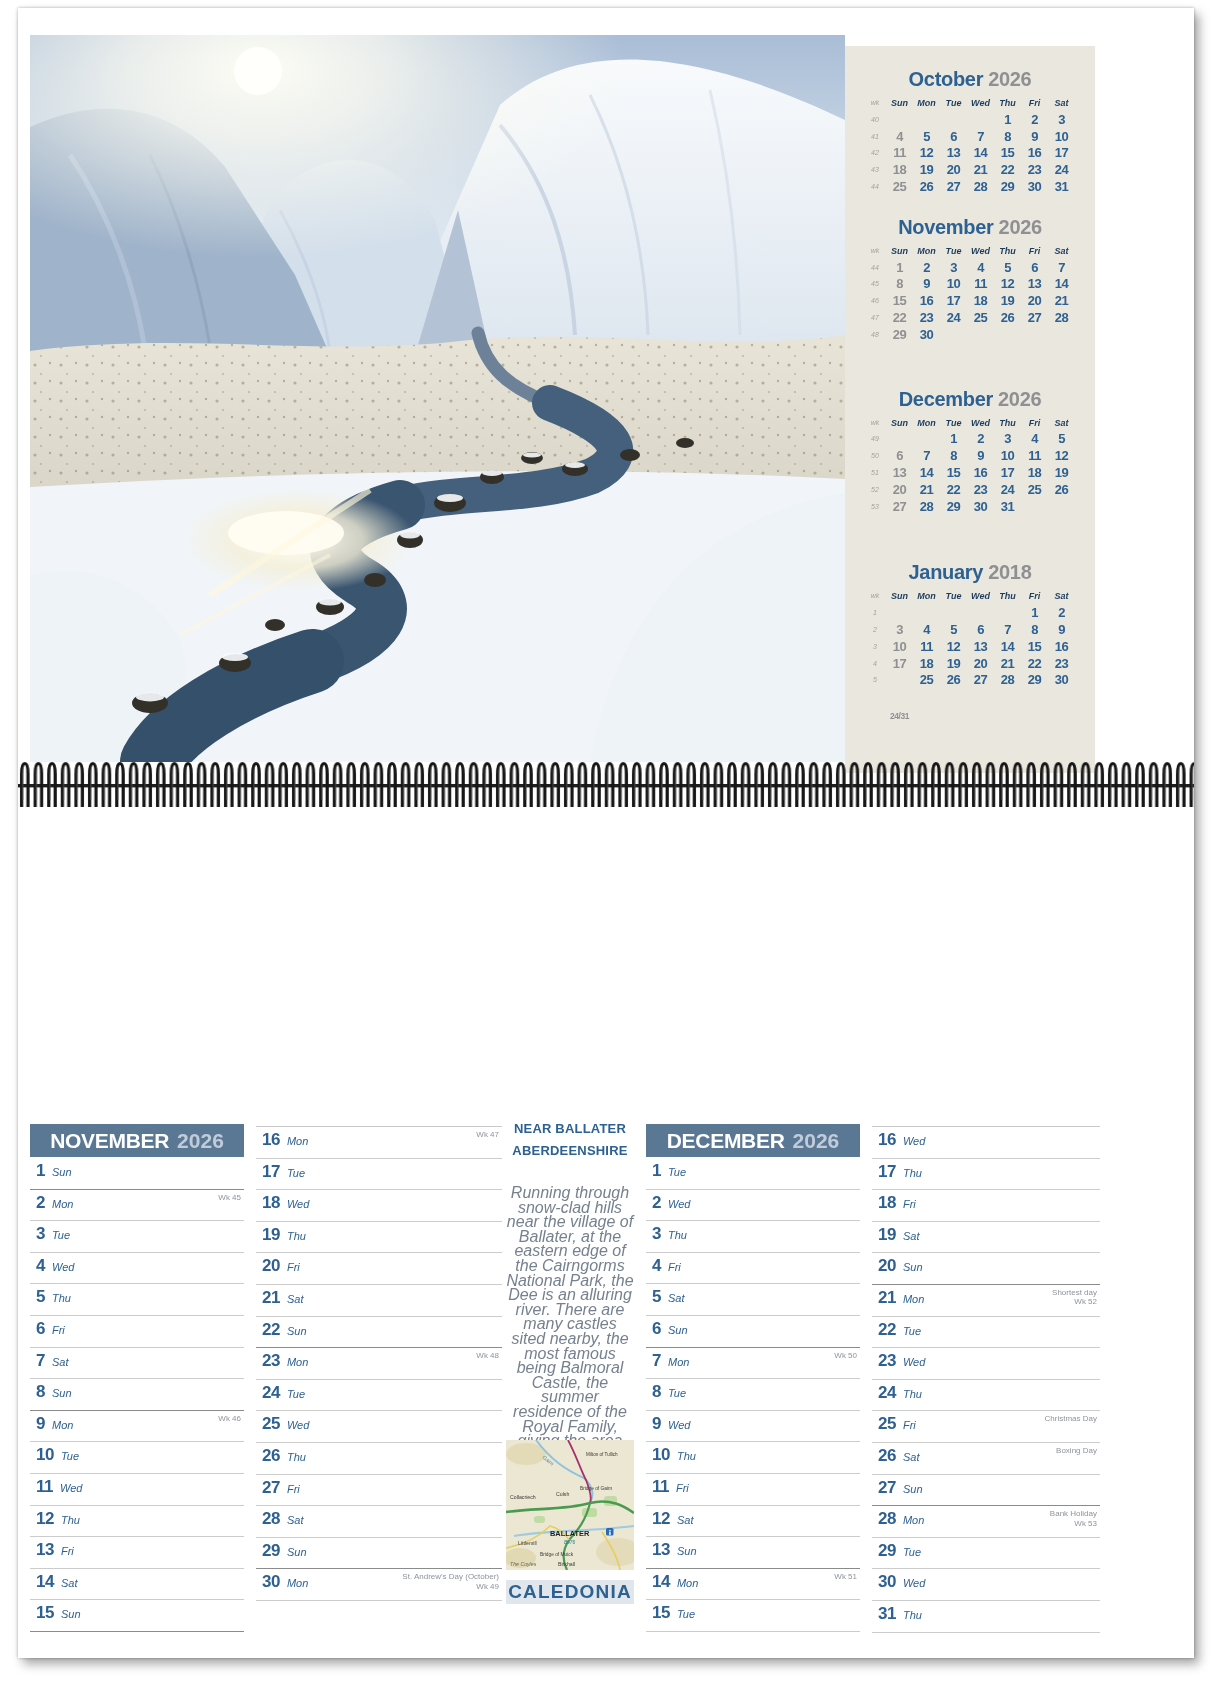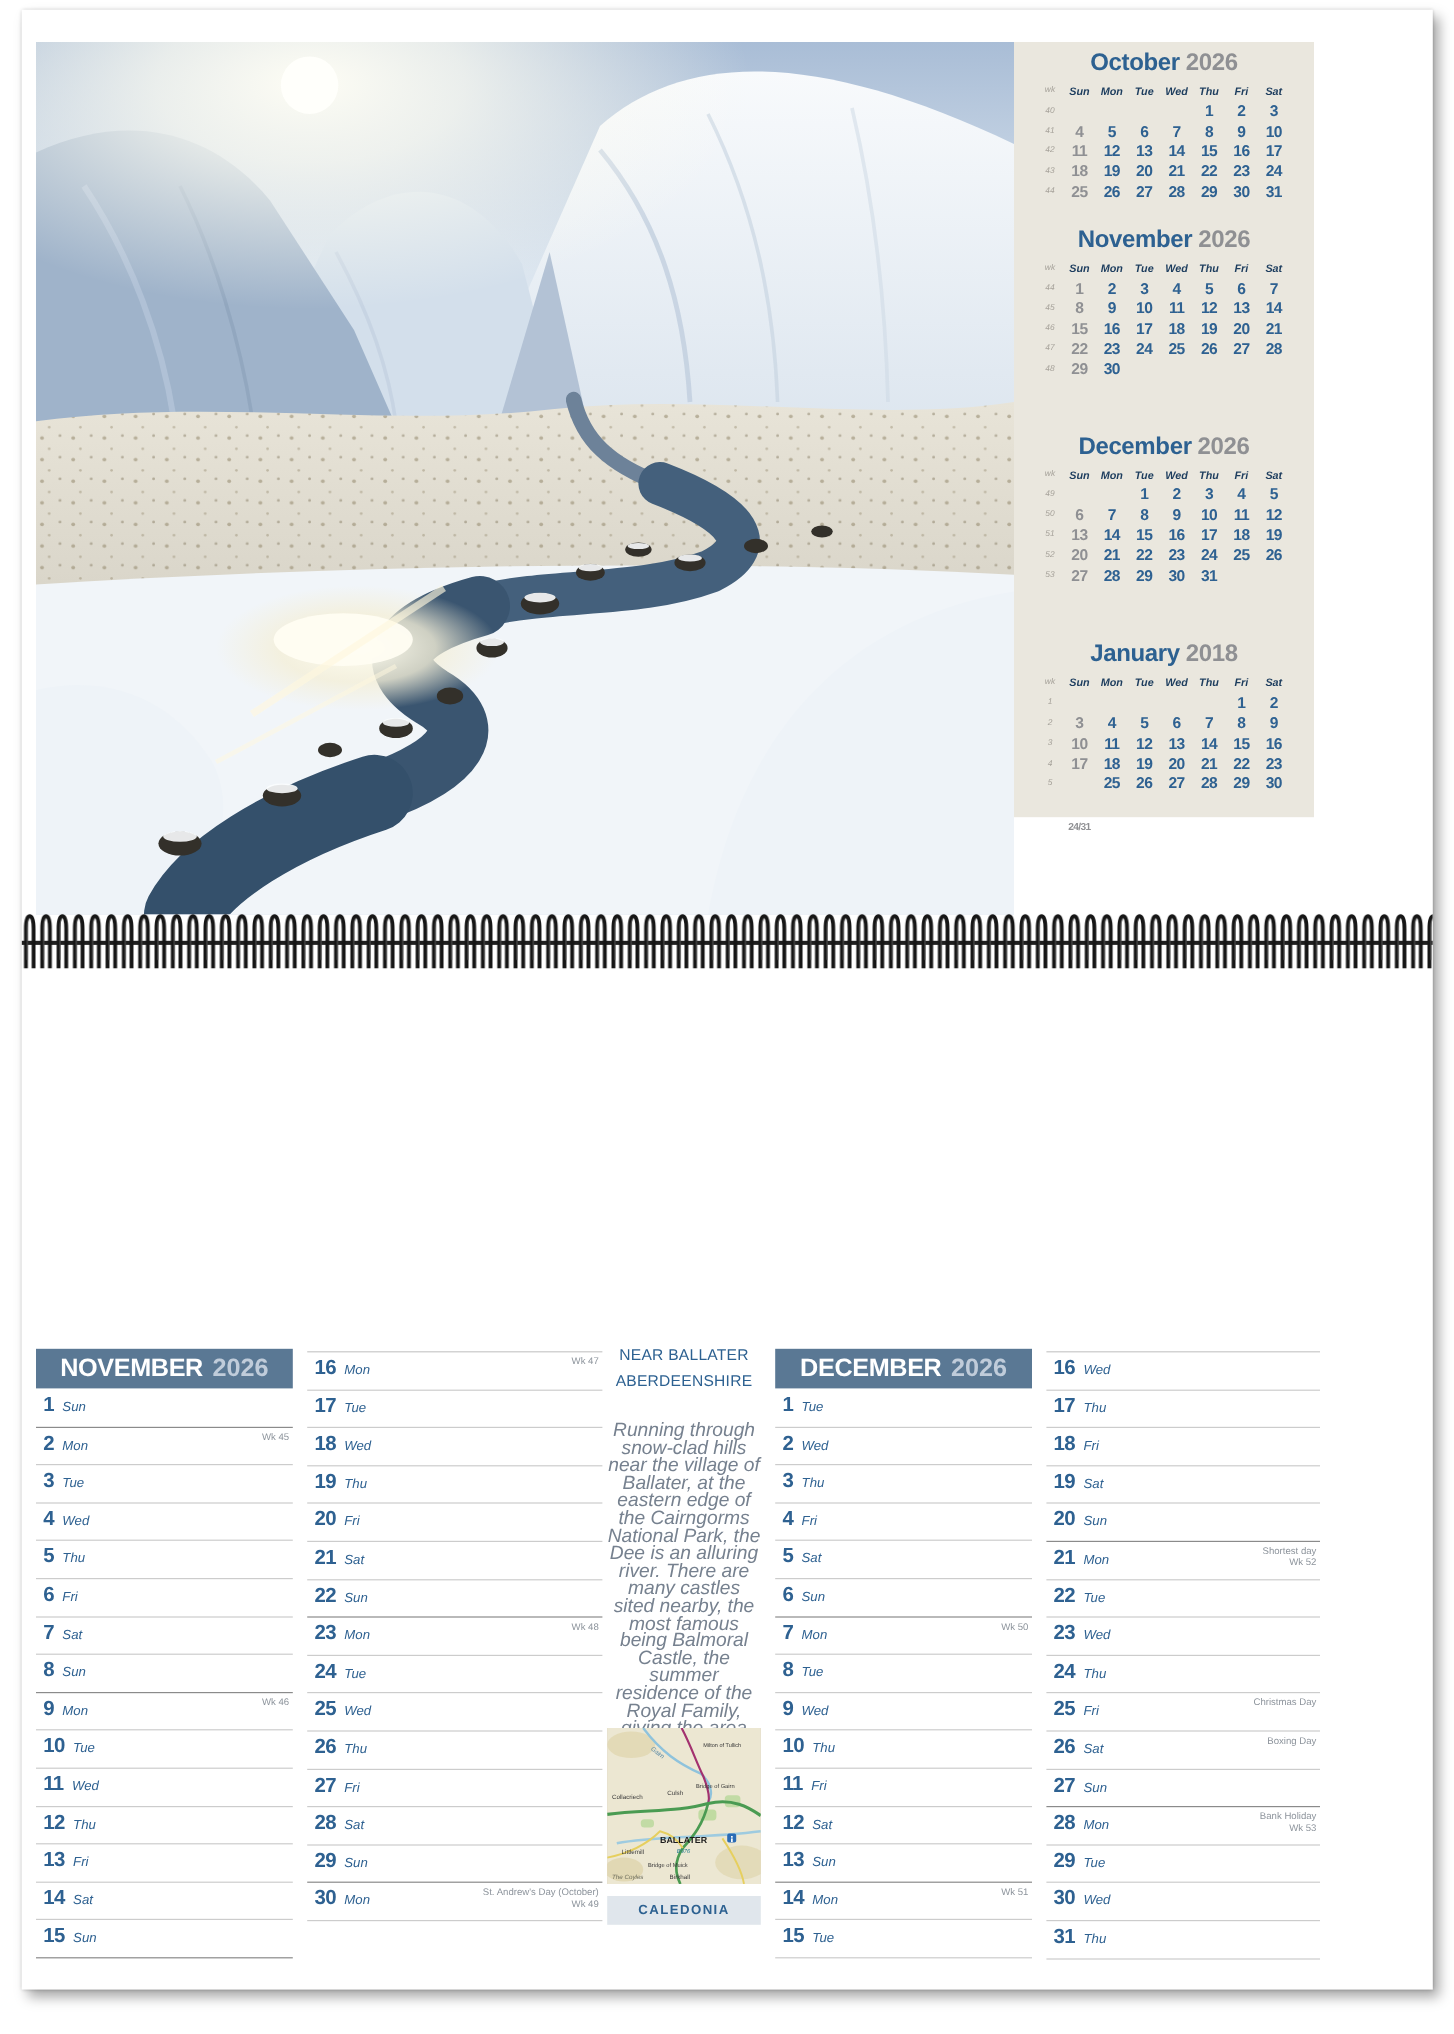--- a/index.html
+++ b/index.html
@@ -4,22 +4,22 @@
 <style>
   html,body{margin:0;padding:0;}
   body{width:1212px;height:1695px;position:relative;background:#ffffff;
        font-family:"Liberation Sans",sans-serif;overflow:hidden;}
   .page{position:absolute;left:18px;top:8px;width:1176px;height:1650px;background:#fff;
         box-shadow:0 0 3px rgba(0,0,0,.3), 5px 6px 10px rgba(0,0,0,.35);}
 
   
   .photo{position:absolute;left:12px;top:27px;width:815px;height:727px;overflow:hidden;background:#cfdbe8;}
   .photo svg{display:block;}
-  .mini-panel{position:absolute;left:827px;top:27px;width:250px;height:646px;background:#eae7de;
-              box-sizing:border-box;padding-top:6px;}
+  .mini-panel{position:absolute;left:827px;top:38px;width:250px;height:727px;background:#eae7de;
+              box-sizing:border-box;padding-top:22px;}
   .mini-cal{width:212px;margin:0 auto;}
   .mc1{margin-top:20px}.mc2{margin-top:44px}.mc3{margin-top:46px}
   .mc-title{text-align:center;font-weight:bold;font-size:20px;letter-spacing:-0.3px;color:#2d6191;margin-bottom:4px;}
   .mc-month{color:#2d6191;}
   .mc-year{color:#8f9093;margin-left:5px;}
   .mc-grid{display:grid;grid-template-columns:22px repeat(7,27px);}
   .mc-grid span{height:16.8px;line-height:16.8px;text-align:center;display:block;}
   .mc-dow{font-size:9px;font-weight:bold;font-style:italic;color:#1d3d5e;}
   .mc-wk{font-size:7px;font-style:italic;color:#a6a29a;}
   .mc-day{font-size:13px;font-weight:bold;color:#2e6191;letter-spacing:-0.5px;}
@@ -44,25 +44,25 @@
   .prow{position:relative;height:31.6px;box-sizing:border-box;border-bottom:1px solid #cccccc;
         padding:3px 0 0 6px;display:flex;align-items:baseline;}
   .prow.wend{border-bottom-color:#8b8b8b;}
   .pnum{font-size:17px;font-weight:bold;color:#2e6191;letter-spacing:-0.5px;}
   .pdow{font-size:11px;font-style:italic;color:#2e6191;margin-left:7px;}
   .pnotes{position:absolute;right:3px;top:3px;text-align:right;font-size:8px;
           color:#8d949c;line-height:9.5px;}
 
   
   .desc{position:absolute;left:488px;top:1110px;width:128px;text-align:center;}
-  .desc-title{font-size:13px;font-weight:normal;color:#2d6191;line-height:22px;letter-spacing:.2px;}
+  .desc-title{font-size:13px;font-weight:bold;color:#2d6191;line-height:22px;letter-spacing:.2px;}
   .desc-body{margin-top:24px;font-size:16px;font-style:italic;color:#76818f;line-height:14.6px;}
   .map{position:absolute;left:488px;top:1432px;width:128px;height:130px;box-shadow:0 0 0 1px #d8d2bf inset;}
   .caledonia{position:absolute;left:488px;top:1572px;width:128px;height:24px;line-height:24px;
-             background:#e0e6ec;color:#2d6191;font-weight:bold;font-size:11px;letter-spacing:1.2px;
+             background:#e0e6ec;color:#2d6191;font-weight:bold;font-size:19px;letter-spacing:1.2px;
              text-align:center;}
 </style>
 </head>
 <body>
 
 <div class="page">
 
   <div class="photo">
     <svg width="815" height="727" viewBox="0 0 815 727" preserveAspectRatio="none">
       <defs>

